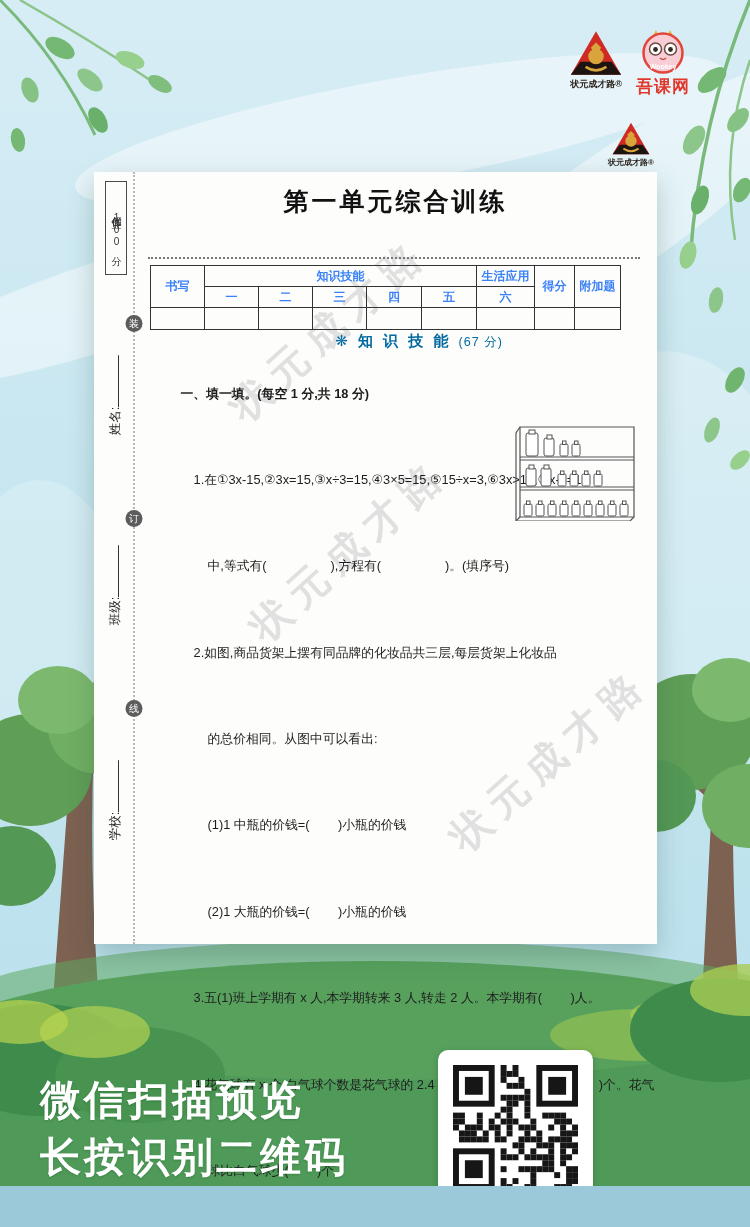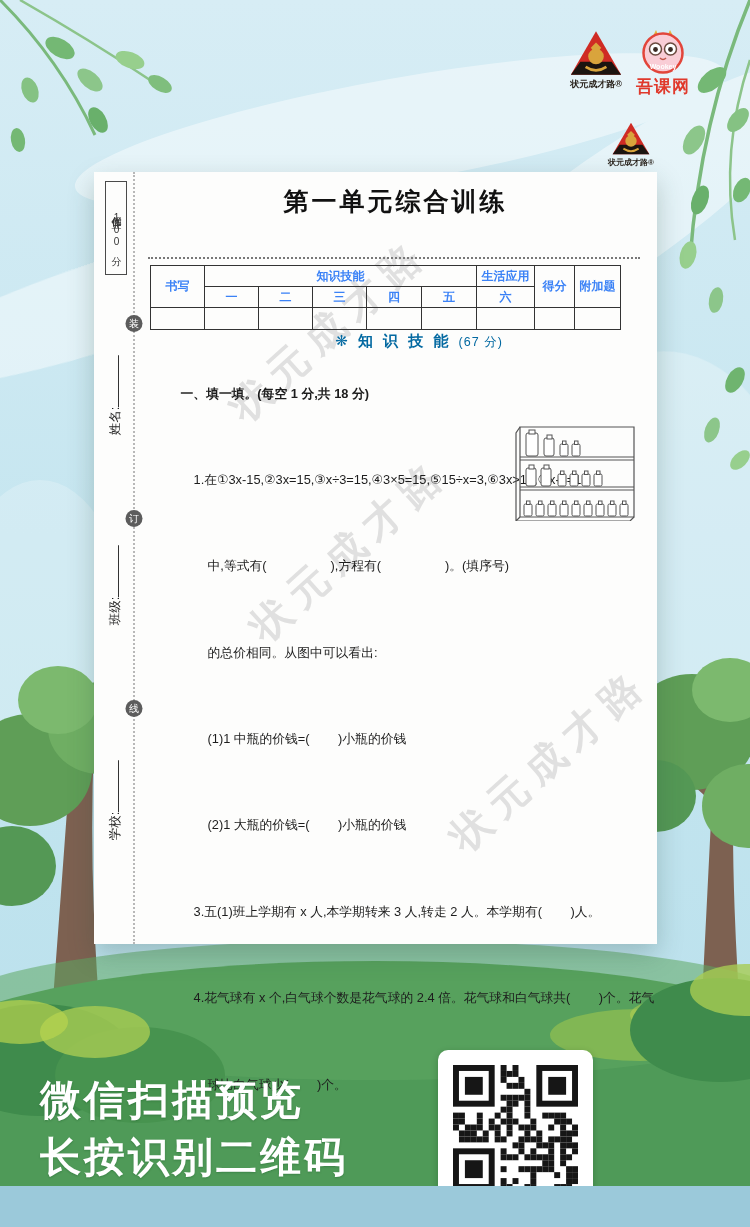--- a/index.html
+++ b/index.html
@@ -310,20 +310,24 @@
     <div class="line sec">
           <span>一、填一填。(每空 1 分,共 18 分)</span>
           <span class="tail"></span>
         </div>
           <div class="line q">
           <span>1.在①3x-15,②3x=15,③x÷3=15,④3×5=15,⑤15÷x=3,⑥3x&gt;15,⑦x-3=15</span>
           <span class="tail"></span>
         </div>
           <div class="line cont">
           <span>中,等式有(                  ),方程有(                  )。(填序号)</span>
+          <span class="tail"></span>
+        </div>
+          <div class="line q">
+          <span>2.如图,商品货架上摆有同品牌的化妆品共三层,每层货架上化妆品</span>
           <span class="tail"></span>
         </div>
           <div class="line cont">
           <span>的总价相同。从图中可以看出:</span>
           <span class="tail"></span>
         </div>
           <div class="line cont">
           <span>(1)1 中瓶的价钱=(        )小瓶的价钱</span>
           <span class="tail"></span>
         </div>

